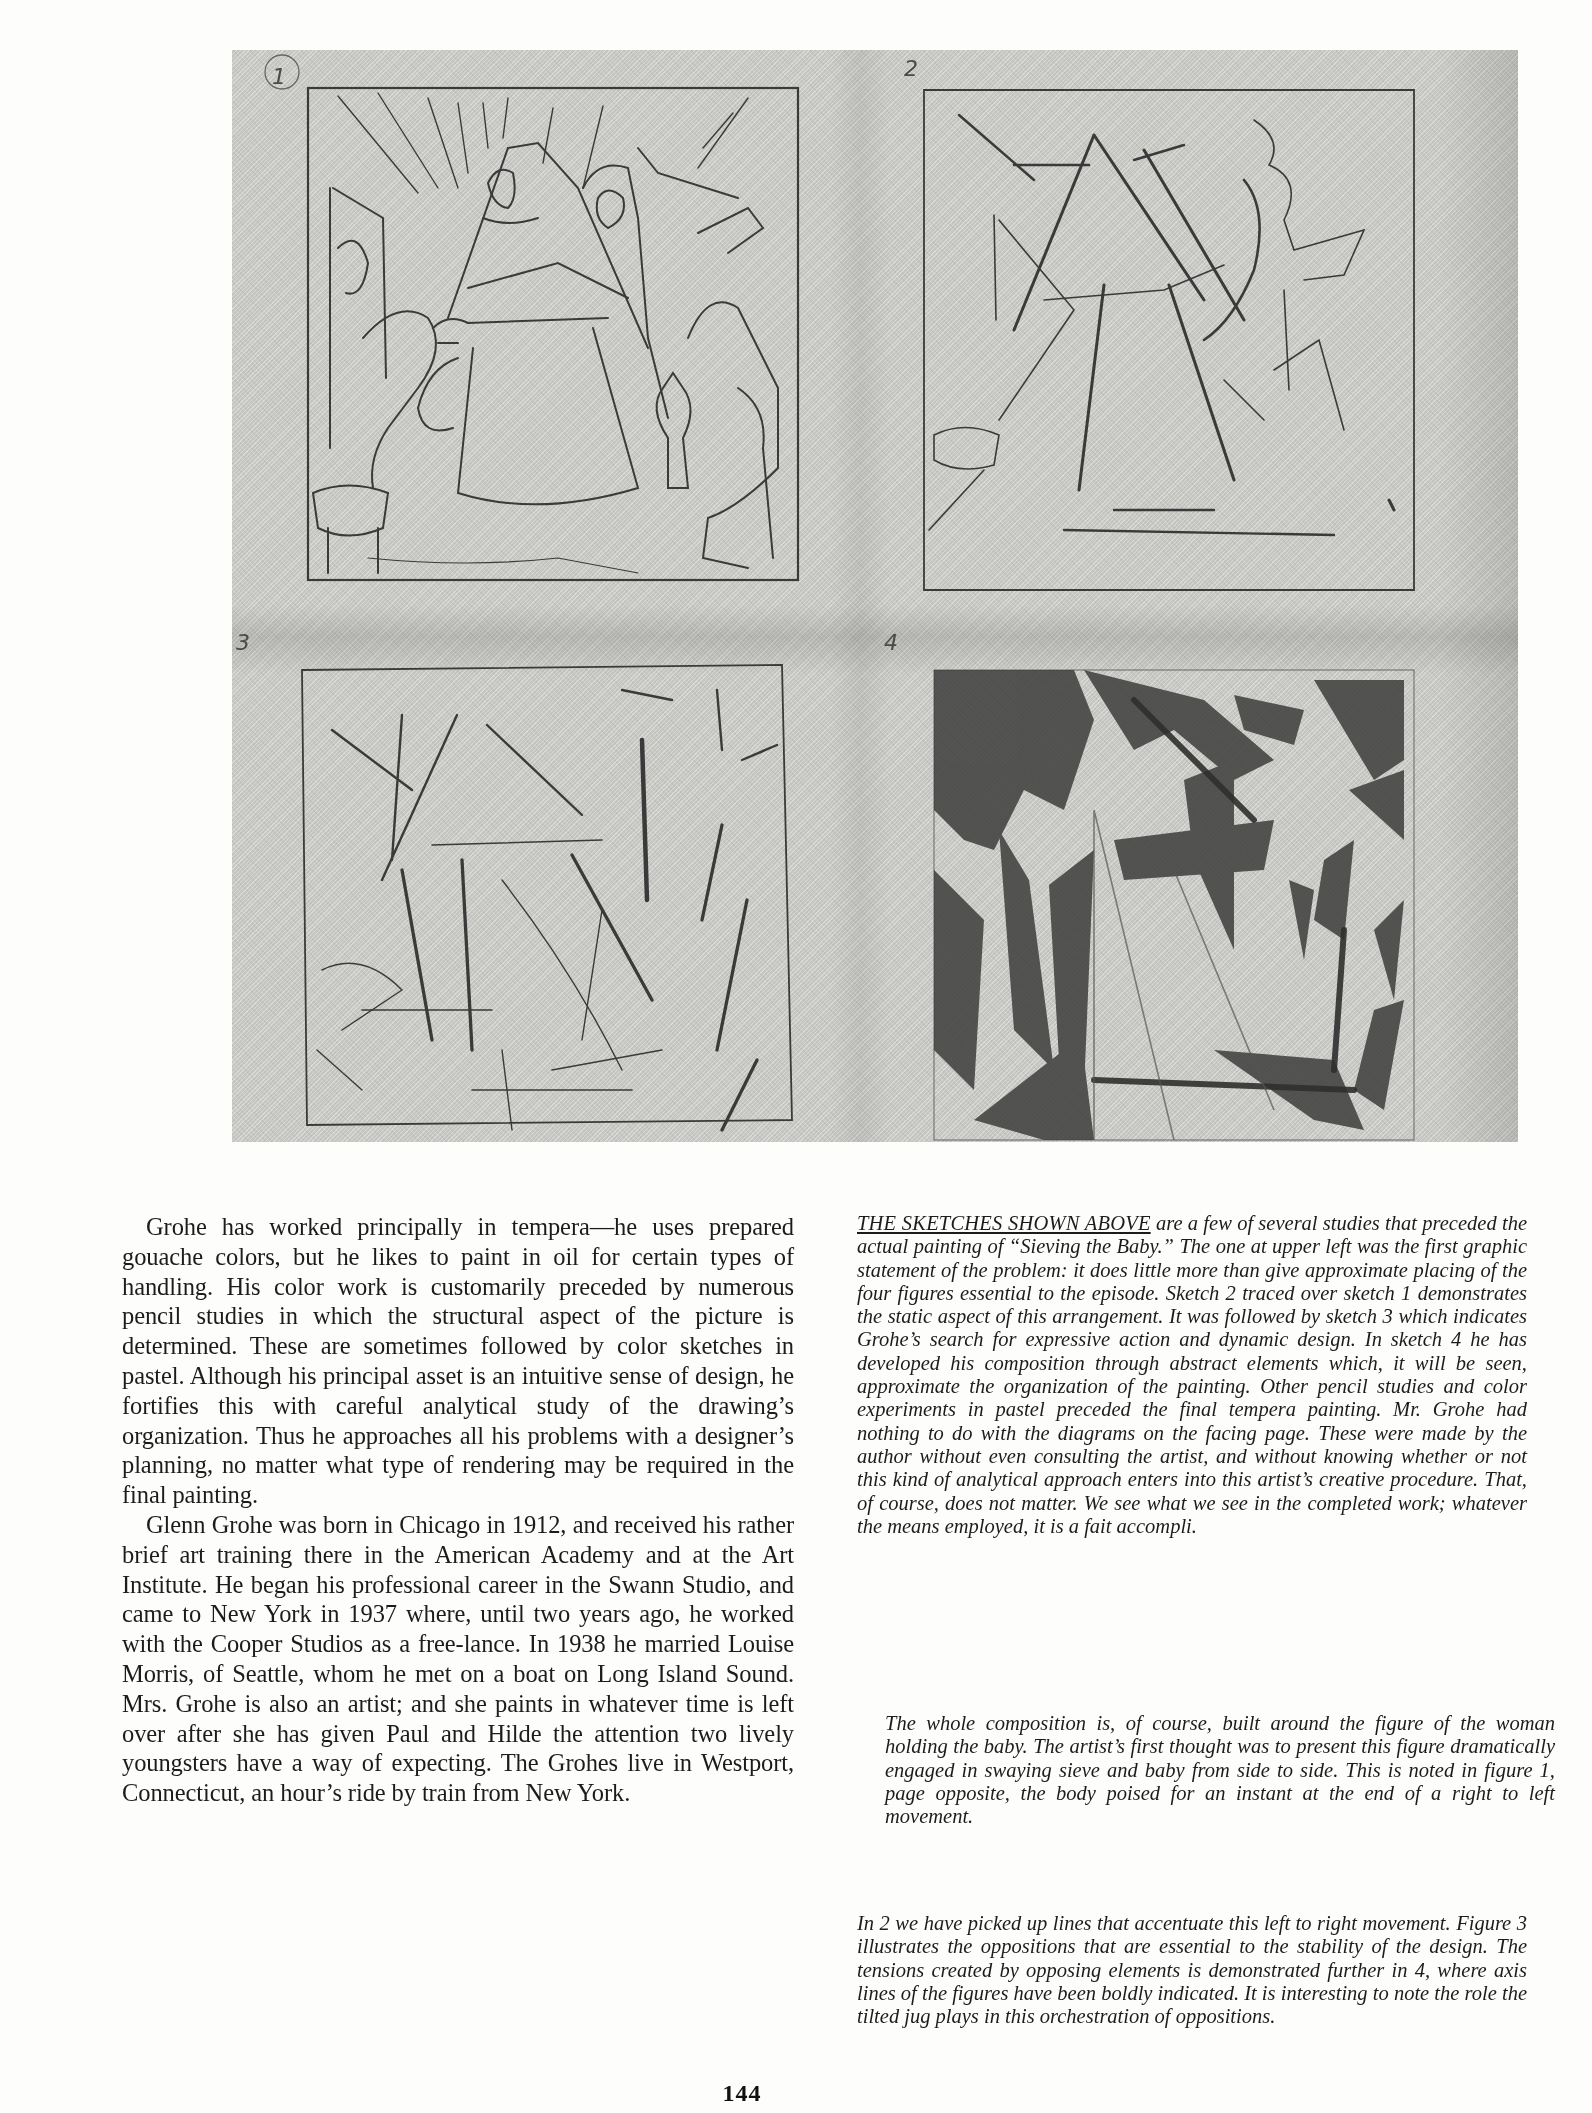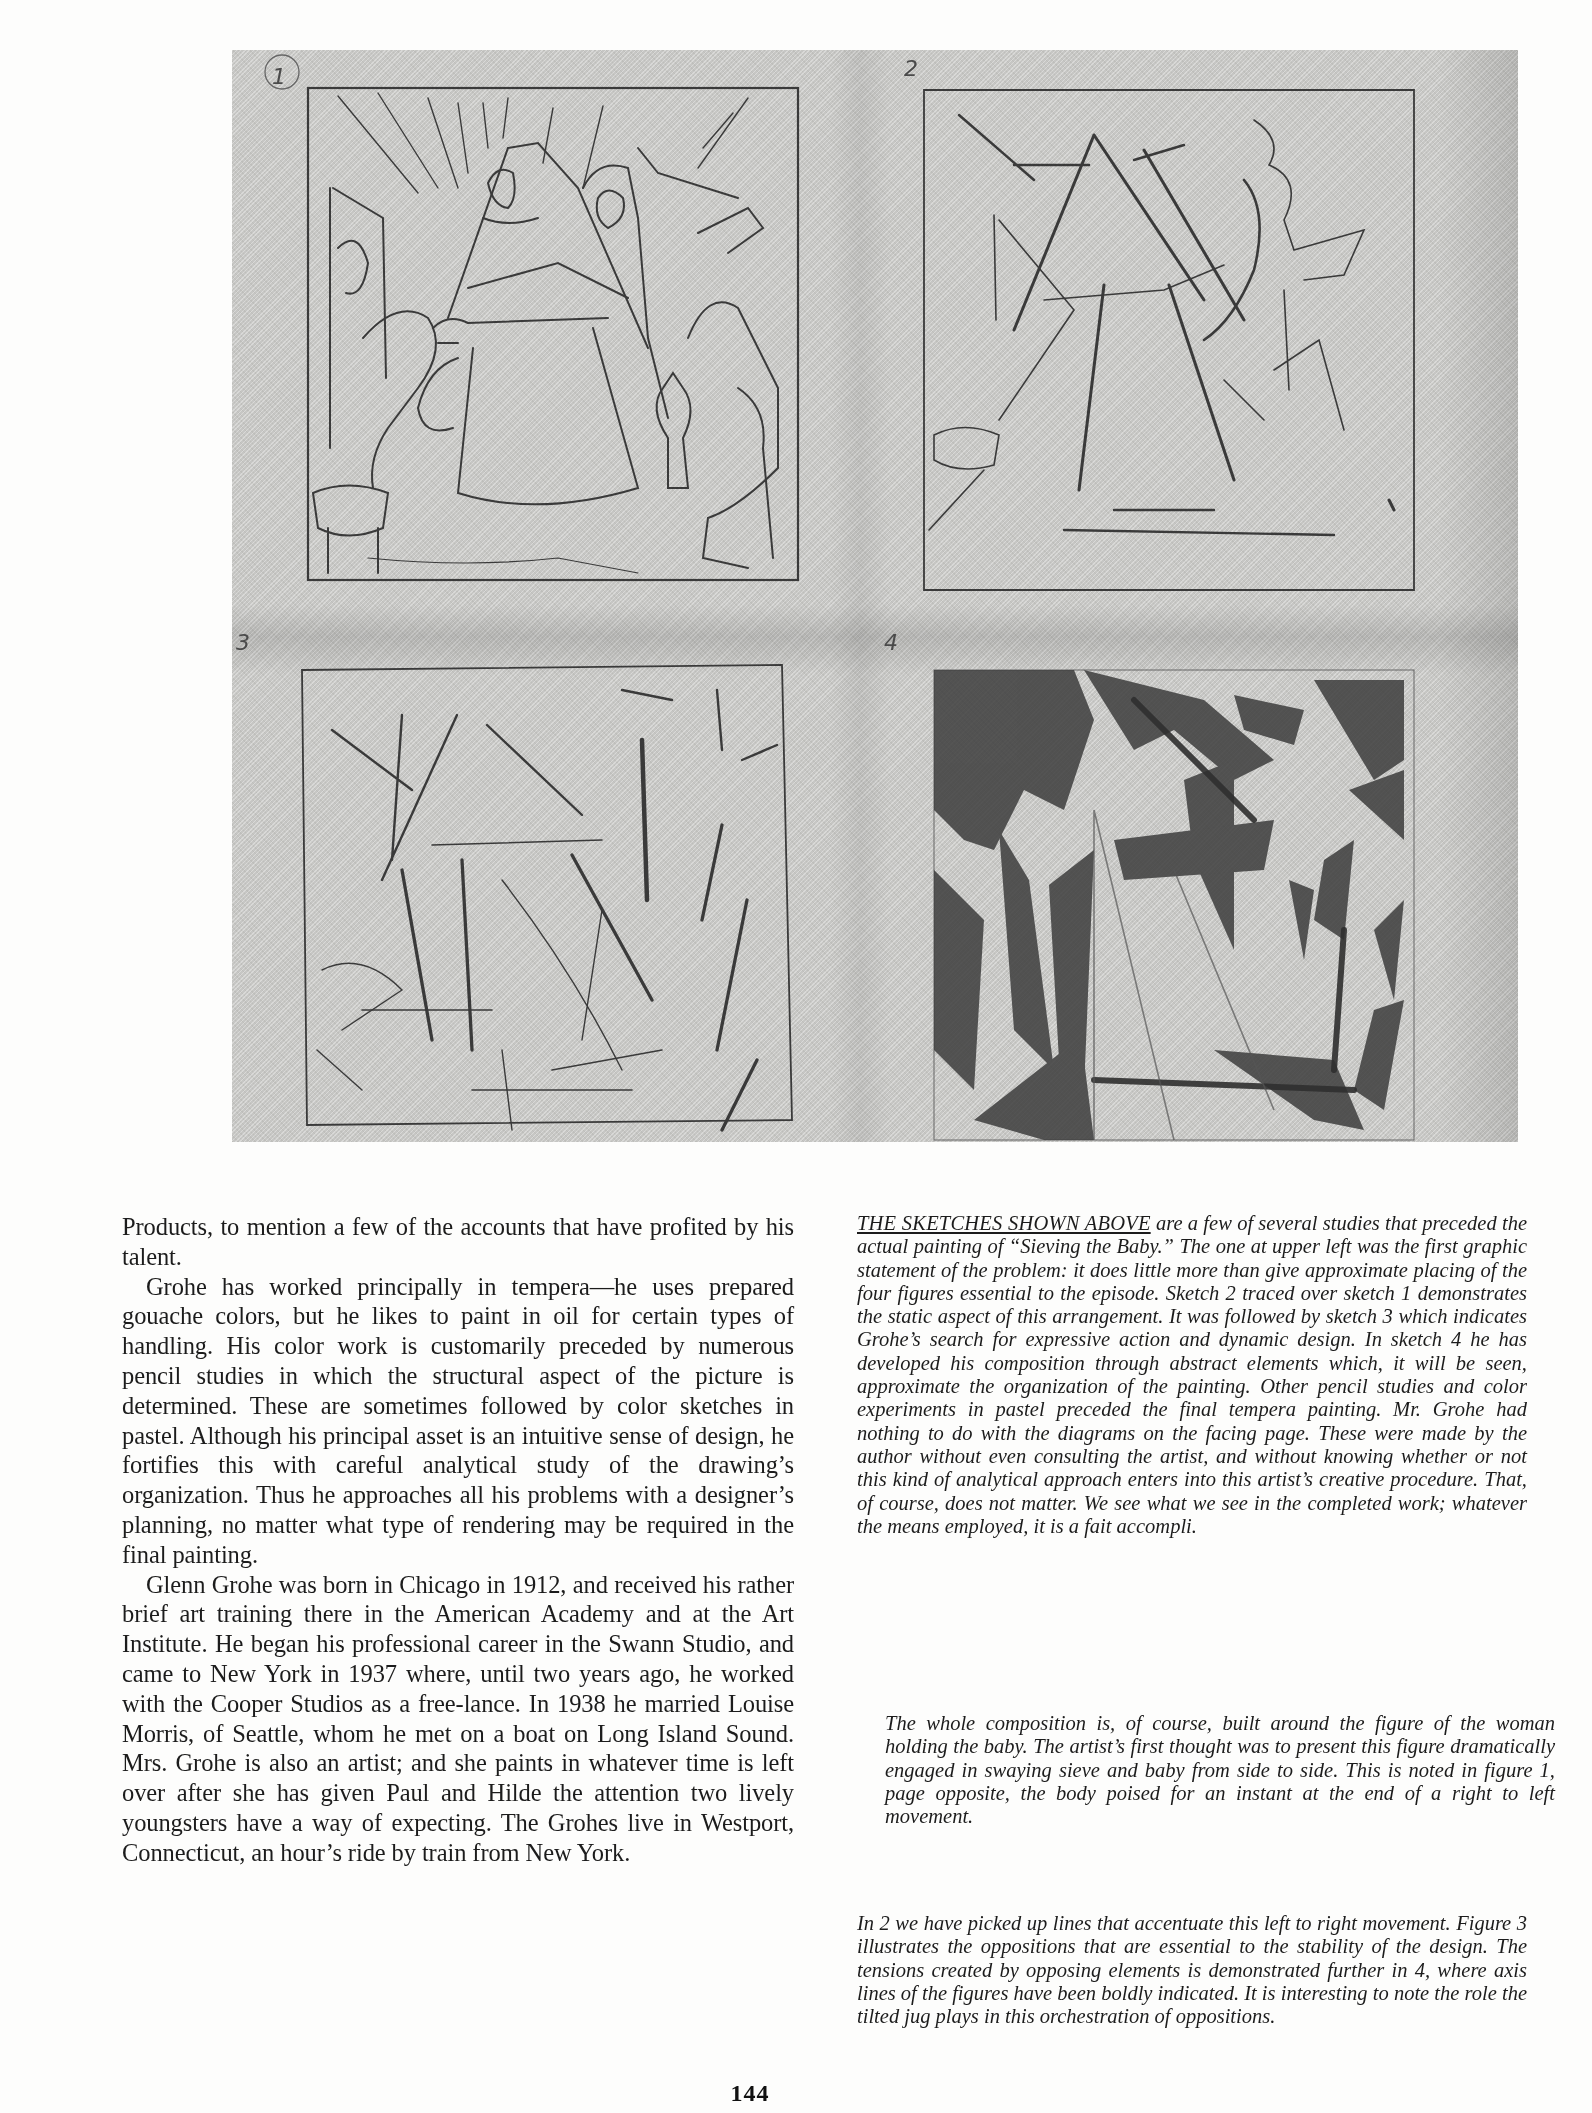--- a/index.html
+++ b/index.html
@@ -107,21 +107,21 @@
       font-style: italic;
       letter-spacing: 0.2px;
       text-decoration: underline;
     }
     #caption-main { top: 1212px; }
     #caption-note-1 { top: 1712px; margin-left: 28px; }
     #caption-note-2 { top: 1912px; }
 
     .folio {
       position: absolute;
-      left: 16px;
+      left: 8px;
       width: 1468px;
       top: 2080px;
       text-align: center;
       font-size: 24px;
       font-weight: bold;
       letter-spacing: 1px;
       color: #111;
     }
   </style>
 </head>
@@ -220,21 +220,20 @@
         <path d="M410 260 L400 400"></path>
       </g>
       <g stroke="#555" stroke-width="1.6" fill="none" opacity="0.7">
         <path d="M160 140 L160 470 M160 140 L240 470 M240 200 L340 440"></path>
       </g>
     </svg>
   </div>
 </div>
 
 <div class="col col-left">
-  <p class="first">Products, to mention a few of the accounts that have profited by his talent.</p>
   <p>Grohe has worked principally in tempera—he uses prepared gouache colors, but he likes to paint in oil for certain types of handling. His color work is customarily preceded by numerous pencil studies in which the struc­tural aspect of the picture is determined. These are sometimes followed by color sketches in pastel. Al­though his principal asset is an intuitive sense of design, he fortifies this with careful analytical study of the draw­ing’s organization. Thus he approaches all his problems with a designer’s planning, no matter what type of ren­dering may be required in the final painting.</p>
   <p>Glenn Grohe was born in Chicago in 1912, and re­ceived his rather brief art training there in the American Academy and at the Art Institute. He began his pro­fessional career in the Swann Studio, and came to New York in 1937 where, until two years ago, he worked with the Cooper Studios as a free-lance. In 1938 he married Louise Morris, of Seattle, whom he met on a boat on Long Island Sound. Mrs. Grohe is also an artist; and she paints in whatever time is left over after she has given Paul and Hilde the attention two lively young­sters have a way of expecting. The Grohes live in West­port, Connecticut, an hour’s ride by train from New York.</p>
 </div>
 
 <div class="col col-right" id="caption-main">
   <p><span class="smallcaps">THE SKETCHES SHOWN ABOVE</span><span> are a few of several studies that preceded the actual painting of “Sieving the Baby.” The one at upper left was the first graphic statement of the problem: it does little more than give approximate placing of the four figures essential to the episode. Sketch 2 traced over sketch 1 demonstrates the static aspect of this arrangement. It was fol­lowed by sketch 3 which indicates Grohe’s search for expressive action and dynamic design. In sketch 4 he has developed his composition through abstract elements which, it will be seen, approximate the organization of the painting. Other pencil studies and color experiments in pastel preceded the final tempera painting. Mr. Grohe had nothing to do with the diagrams on the facing page. These were made by the author without even con­sulting the artist, and without knowing whether or not this kind of analytical approach enters into this artist’s creative procedure. That, of course, does not matter. We see what we see in the completed work; whatever the means employed, it is a fait accompli.</span></p>
 </div>
 
 <div class="col col-right" id="caption-note-1">
   <p>The whole composition is, of course, built around the figure of the woman holding the baby. The artist’s first thought was to present this figure dramatically engaged in swaying sieve and baby from side to side. This is noted in figure 1, page opposite, the body poised for an instant at the end of a right to left movement.</p>

